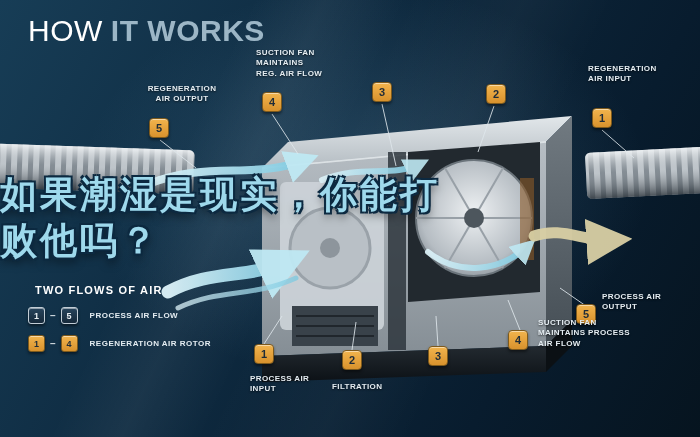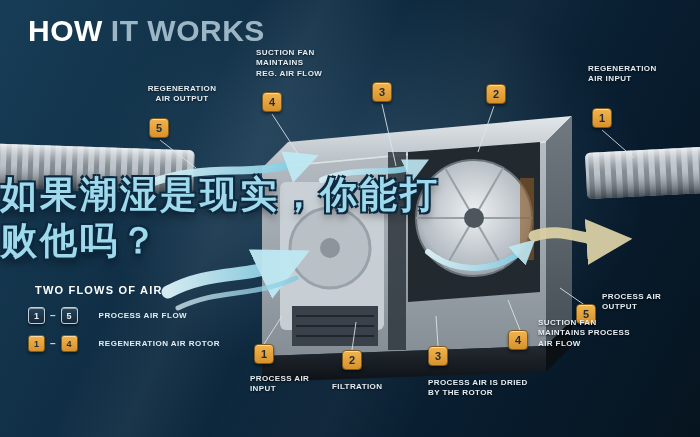--- a/index.html
+++ b/index.html
@@ -7,21 +7,21 @@
     position:relative;width:700px;height:437px;overflow:hidden;
     font-family:"Liberation Sans","DejaVu Sans",sans-serif;
     background:
       radial-gradient(ellipse at 52% 42%, rgba(99,148,178,0.28), rgba(0,0,0,0) 55%),
       linear-gradient(118deg,#173d56 0%,#0e2a40 40%,#081c2e 75%,#06141f 100%);
   }
   .streaks{position:absolute;inset:0;z-index:2;pointer-events:none;
     background:linear-gradient(115deg, transparent 28%, rgba(255,255,255,0.05) 36%, transparent 45%, rgba(255,255,255,0.03) 58%, transparent 68%);}
   .scene{position:absolute;inset:0;z-index:5;}
   .title{position:absolute;left:28px;top:14px;font-size:30px;letter-spacing:.5px;white-space:nowrap;z-index:20;}
-  .t-bold{color:#ffffff;font-weight:700;}
+  .t-bold{color:#ffffff;font-weight:400;}
   .t-light{color:#9cb6c6;font-weight:600;margin-left:8px;}
   .headline{
     position:absolute;left:0;right:0;top:172px;text-align:left;z-index:30;
     font-size:37px;font-weight:700;line-height:1.25;letter-spacing:3px;color:#9ed9ec;white-space:pre-line;
     text-shadow:-2px -2px 0 #0c2940,2px -2px 0 #0c2940,-2px 2px 0 #0c2940,2px 2px 0 #0c2940,0 5px 8px rgba(0,0,0,.55);
   }
   .lbl{position:absolute;font-size:8px;font-weight:bold;color:#e4ecf1;letter-spacing:.4px;line-height:1.3;
     white-space:pre-line;z-index:20;text-shadow:0 1px 2px rgba(0,0,0,.6);}
   .center{text-align:center;}
   .badge{
@@ -42,21 +42,21 @@
   .t7{left:538px;top:318px;width:116px}
   .t8{left:428px;top:378px;width:116px}
   .t9{left:332px;top:382px;width:80px}
   .t10{left:250px;top:374px;width:84px}
   .legend{position:absolute;left:28px;top:284px;z-index:20;}
   .legend-heading{font-size:11px;font-weight:bold;color:#ffffff;letter-spacing:1.2px;margin-left:7px;}
   .legend-row{display:flex;align-items:center;gap:5px;margin-top:11px;}
   .badge.sm{position:static;width:15px;height:15px;font-size:9px;border-radius:3px;flex:0 0 auto;}
   .badge.dark{background:linear-gradient(180deg,#27445c,#16293a);border:1px solid #c2cdd6;color:#e8eef2;}
   .sep{color:#cfd8de;font-size:10px;font-weight:bold;}
-  .legend-label{font-size:8px;font-weight:bold;color:#e4ecf1;letter-spacing:.5px;margin-left:16px;}
+  .legend-label{font-size:8px;font-weight:bold;color:#e4ecf1;letter-spacing:.5px;margin-left:7px;}
 </style>
 </head>
 <body>
 
 <div class="stage">
   <div class="streaks"></div>
 
   <svg class="scene" viewBox="0 0 700 437" aria-hidden="true">
     <defs>
       <linearGradient id="gTop" x1="0" y1="0" x2="0" y2="1">
@@ -189,22 +189,20 @@
   <div class="lbl t2">SUCTION FAN
 MAINTAINS
 REG. AIR FLOW</div>
   <div class="lbl t5">REGENERATION
 AIR INPUT</div>
   <div class="lbl t6">PROCESS AIR
 OUTPUT</div>
   <div class="lbl t7">SUCTION FAN
 MAINTAINS PROCESS
 AIR FLOW</div>
-  <div class="lbl t8">PROCESS AIR IS DRIED
-BY THE ROTOR</div>
   <div class="lbl t9">FILTRATION</div>
   <div class="lbl t10">PROCESS AIR
 INPUT</div>
 
   <div class="legend">
     <div class="legend-heading">TWO FLOWS OF AIR</div>
     <div class="legend-row">
       <span class="badge sm dark">1</span>
       <span class="sep">–</span>
       <span class="badge sm dark">5</span>

